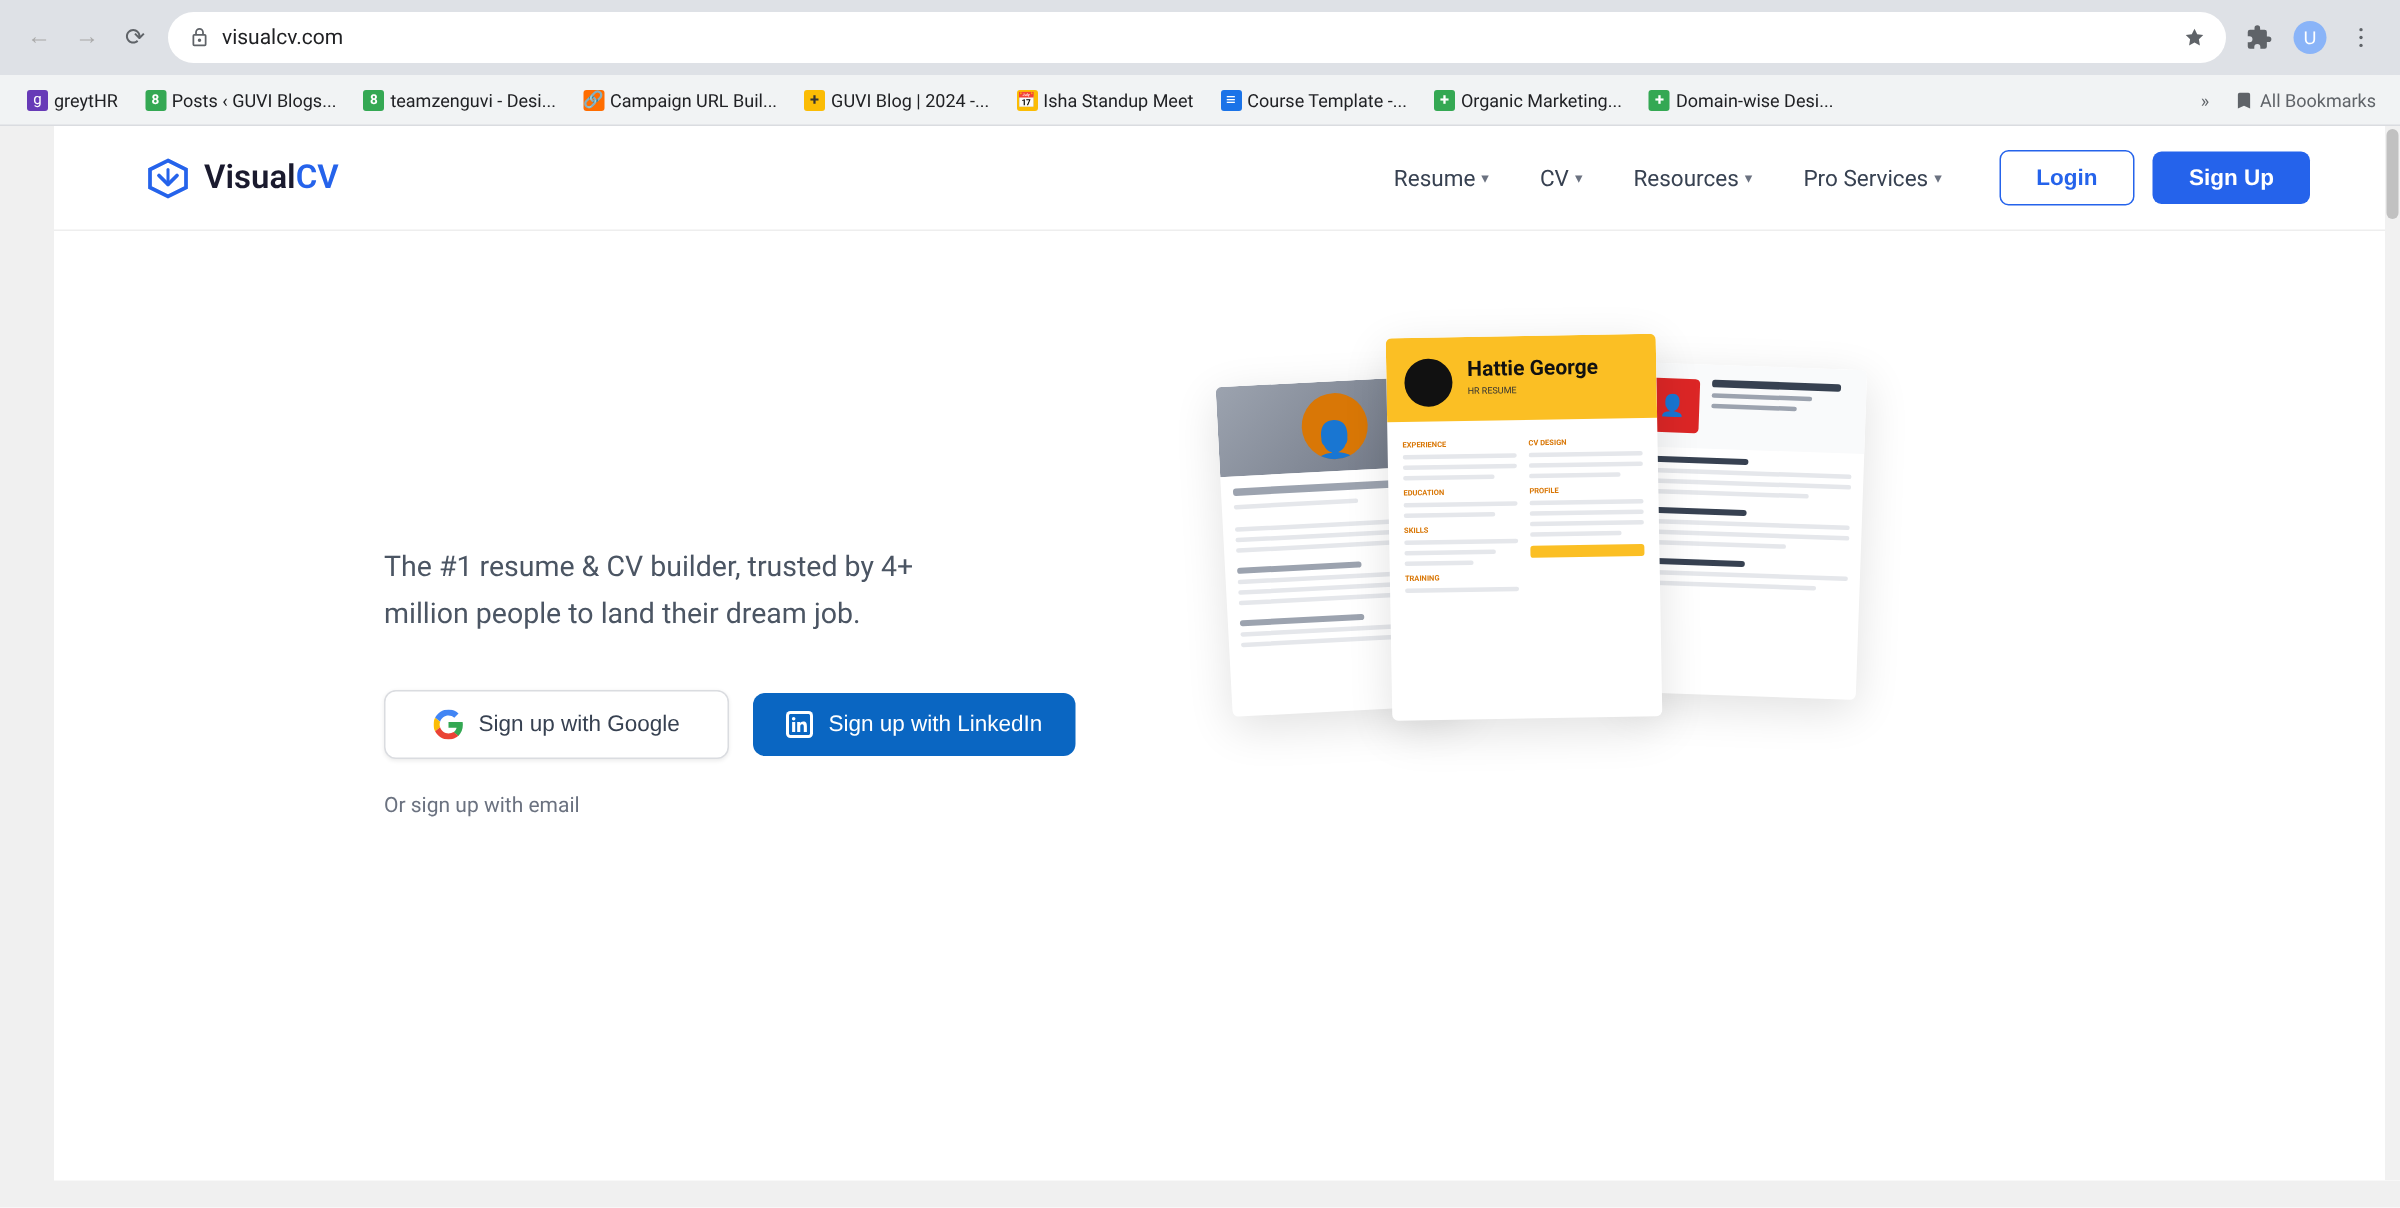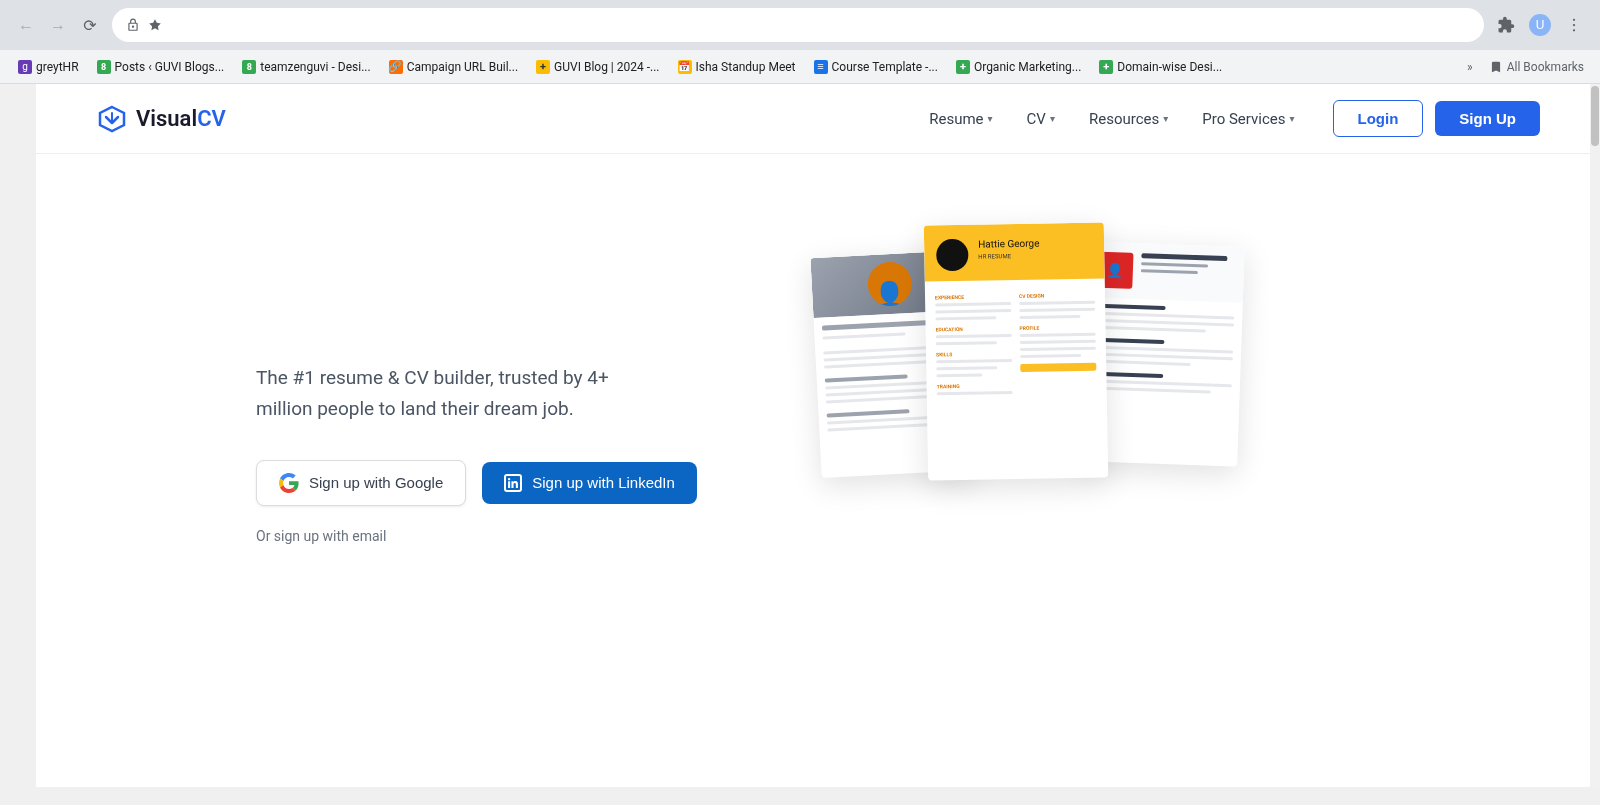--- a/index.html
+++ b/index.html
@@ -245,21 +245,21 @@
     .cta-buttons {
       display: flex;
       gap: 16px;
       align-items: center;
       margin-bottom: 20px;
     }
     .btn-google {
       display: flex;
       align-items: center;
       gap: 10px;
-      padding: 12px 22px;
+      padding: 12px 32px;
       border: 1.5px solid #dadce0;
       border-radius: 8px;
       background: white;
       color: #374151;
       font-size: 15px;
       font-weight: 500;
       cursor: pointer;
       box-shadow: 0 1px 3px rgba(0,0,0,0.08);
     }
     .btn-linkedin {
@@ -368,22 +368,22 @@
       align-items: flex-start;
       gap: 10px;
     }
     .rc2-avatar {
       width: 32px; height: 32px;
       border-radius: 50%;
       background: #111;
       flex-shrink: 0;
     }
     .rc2-name {
-      font-size: 10px;
-      font-weight: 400;
+      font-size: 14px;
+      font-weight: 700;
       color: #111;
       line-height: 1.2;
     }
     .rc2-role {
       font-size: 6px;
       color: #333;
       margin-top: 2px;
     }
     .rc2-body {
       padding: 8px 10px;
@@ -431,20 +431,21 @@
   <div class="browser-toolbar">
     <div class="browser-nav-buttons">
       <button class="nav-btn disabled">←</button>
       <button class="nav-btn disabled">→</button>
       <button class="nav-btn">⟳</button>
     </div>
     <div class="address-bar">
       <svg width="14" height="14" viewBox="0 0 24 24" fill="#5f6368">
         <path d="M18 8h-1V6A5 5 0 0 0 7 6v2H6a2 2 0 0 0-2 2v10a2 2 0 0 0 2 2h12a2 2 0 0 0 2-2V10a2 2 0 0 0-2-2zM9 6a3 3 0 0 1 6 0v2H9V6zm9 14H6V10h12v10zm-6-3a2 2 0 1 0 0-4 2 2 0 0 0 0 4z"></path>
       </svg>
+      <span class="address-text">visualcv.com</span>
       <svg width="14" height="14" viewBox="0 0 24 24" fill="#5f6368">
         <path d="M12 2l3.09 6.26L22 9.27l-5 4.87 1.18 6.88L12 17.77l-6.18 3.25L7 14.14 2 9.27l6.91-1.01L12 2z"></path>
       </svg>
     </div>
     <div class="browser-actions">
       <button class="browser-action-btn">
         <svg width="18" height="18" viewBox="0 0 24 24" fill="#5f6368">
             <path d="M20.5 11H19V7a2 2 0 0 0-2-2h-4V3.5A2.5 2.5 0 0 0 10.5 1 2.5 2.5 0 0 0 8 3.5V5H4a2 2 0 0 0-2 2v3.8h1.5A2.7 2.7 0 0 1 6.2 13.5 2.7 2.7 0 0 1 3.5 16.2H2V20a2 2 0 0 0 2 2h3.8v-1.5A2.7 2.7 0 0 1 10.5 17.8a2.7 2.7 0 0 1 2.7 2.7V22H17a2 2 0 0 0 2-2v-4h1.5A2.5 2.5 0 0 0 23 13.5 2.5 2.5 0 0 0 20.5 11z"></path>
           </svg>
       </button>

